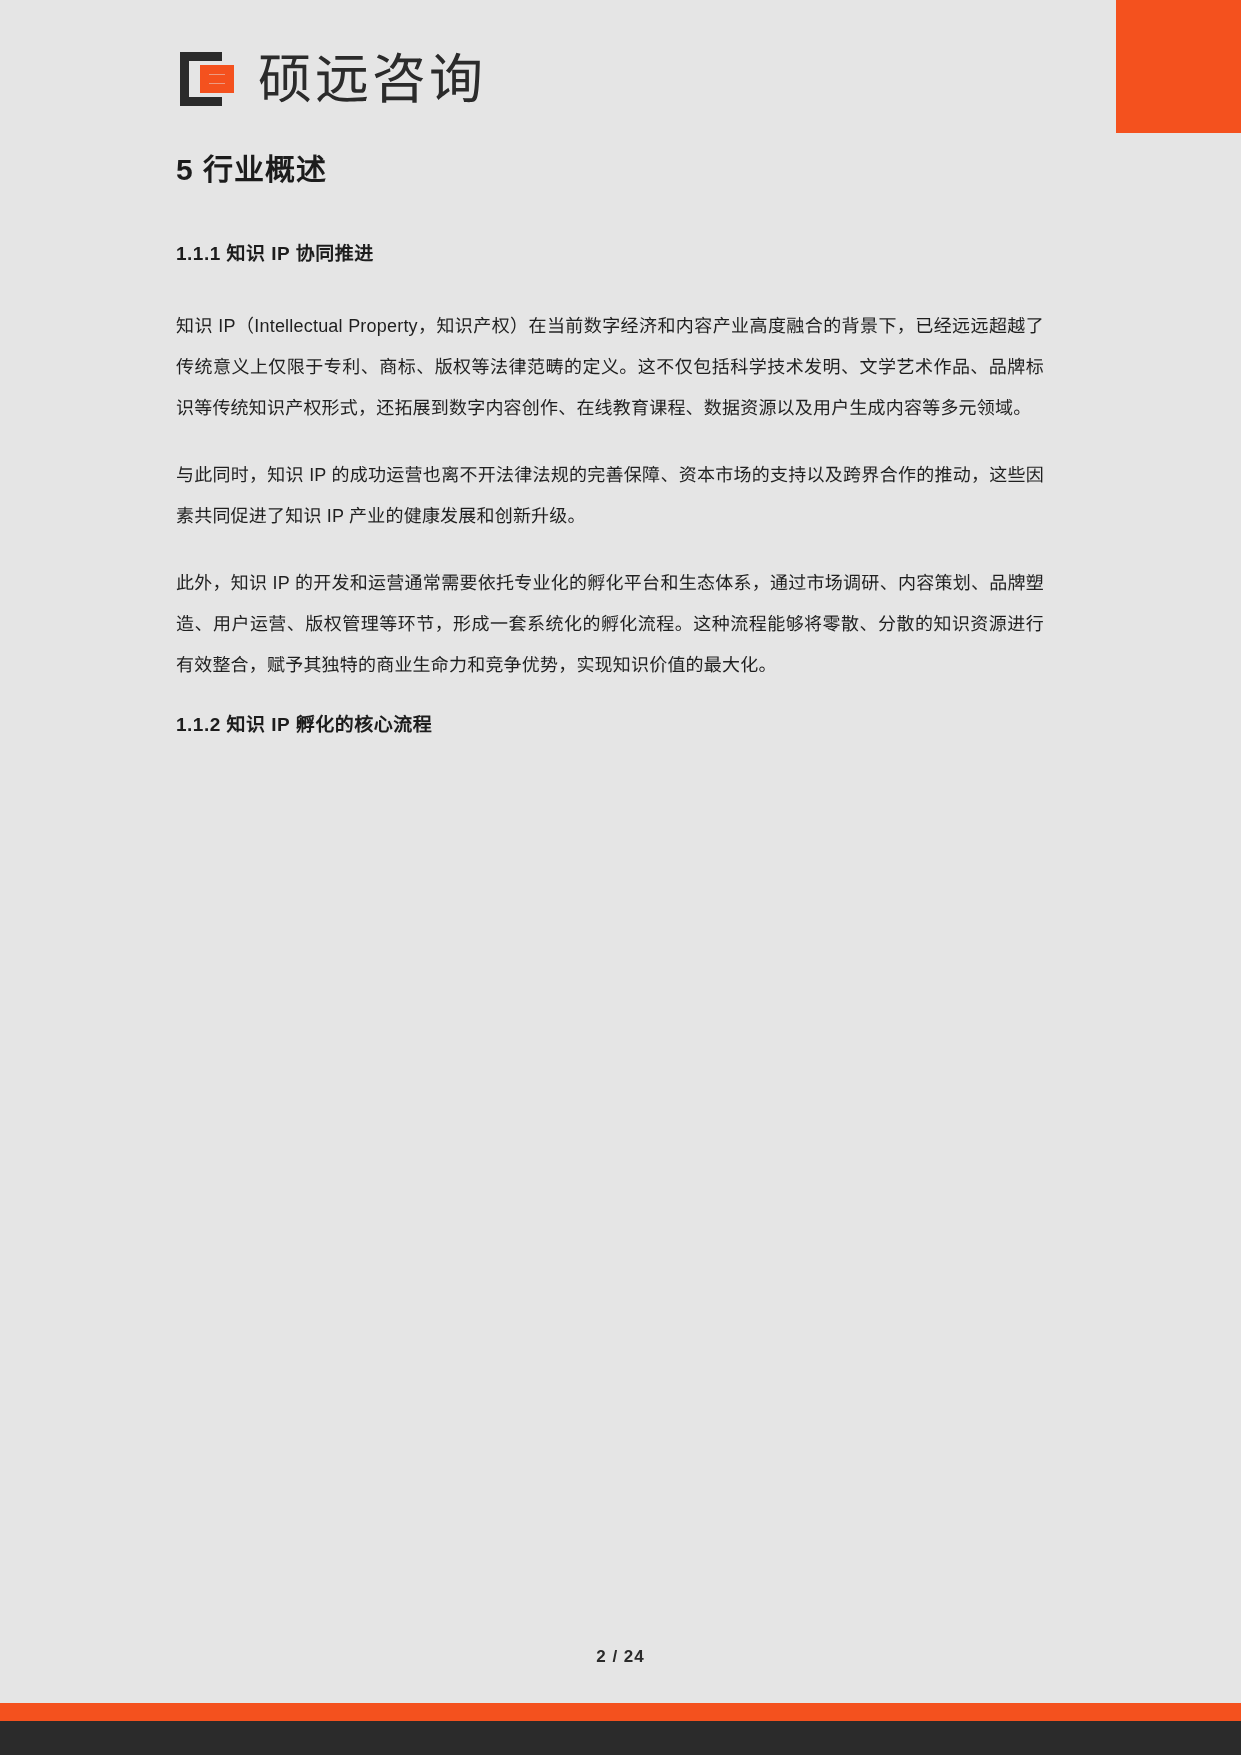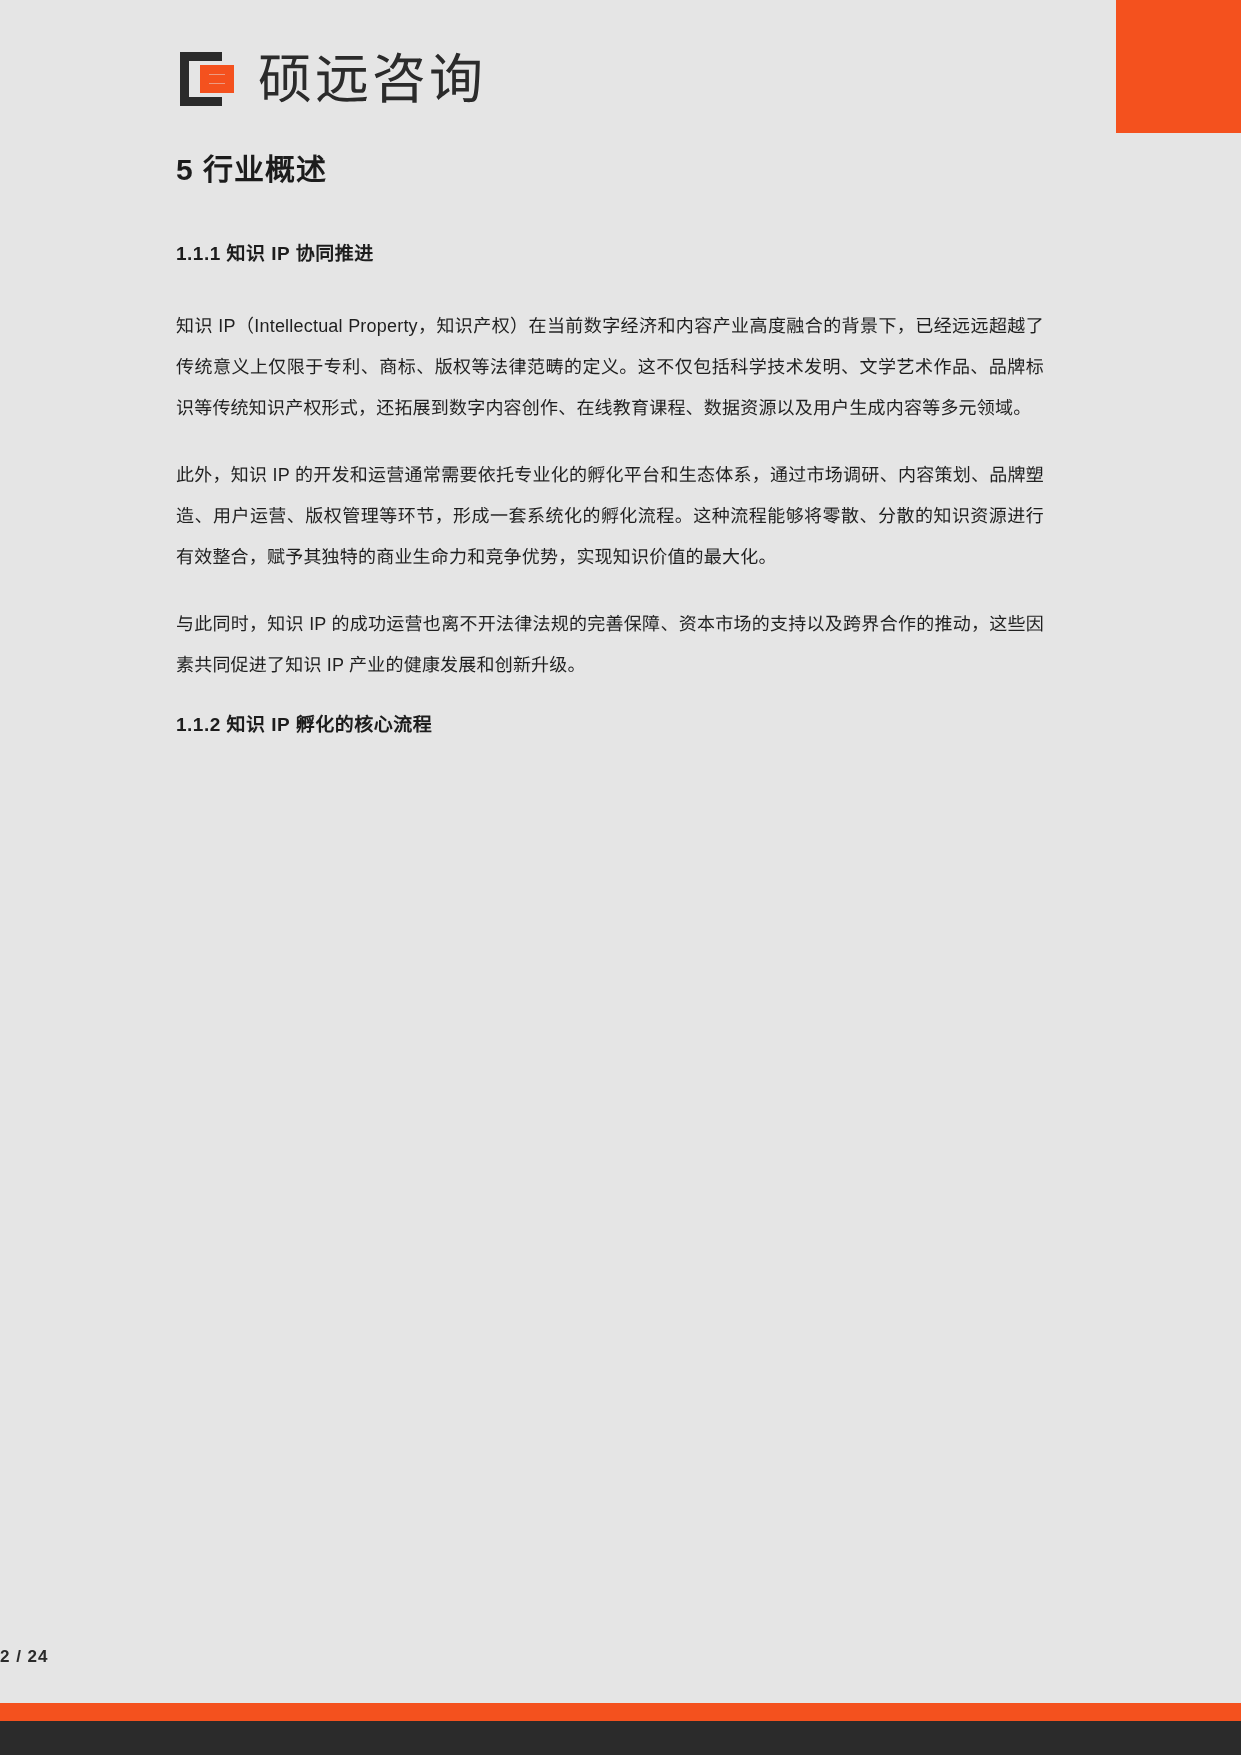--- a/index.html
+++ b/index.html
@@ -118,21 +118,21 @@
   p.body-text:last-child {
     margin-bottom: 0;
   }
 
   
   .page-number {
     position: absolute;
     left: 0;
     right: 0;
     bottom: 88px;
-    text-align: left;
+    text-align: center;
     font-size: 17px;
     font-weight: bold;
     color: #2b2b2b;
     letter-spacing: 1px;
   }
 </style>
 </head>
 <body>
 
 <div class="page" style="--brand: #f4511e; --ink: #2b2b2b; background: #e5e5e5;">
@@ -153,23 +153,23 @@
 
   <div class="content">
 
     <h1 class="h-1">5  行业概述</h1>
 
 
     <h3 class="h-3">1.1.1  知识 IP 协同推进</h3>
 
     <p class="body-text">知识 IP（Intellectual Property，知识产权）在当前数字经济和内容产业高度融合的背景下，已经远远超越了传统意义上仅限于专利、商标、版权等法律范畴的定义。这不仅包括科学技术发明、文学艺术作品、品牌标识等传统知识产权形式，还拓展到数字内容创作、在线教育课程、数据资源以及用户生成内容等多元领域。</p>
 
+    <p class="body-text">与此同时，知识 IP 的成功运营也离不开法律法规的完善保障、资本市场的支持以及跨界合作的推动，这些因素共同促进了知识 IP 产业的健康发展和创新升级。</p>
+
     <p class="body-text">此外，知识 IP 的开发和运营通常需要依托专业化的孵化平台和生态体系，通过市场调研、内容策划、品牌塑造、用户运营、版权管理等环节，形成一套系统化的孵化流程。这种流程能够将零散、分散的知识资源进行有效整合，赋予其独特的商业生命力和竞争优势，实现知识价值的最大化。</p>
-
-    <p class="body-text">与此同时，知识 IP 的成功运营也离不开法律法规的完善保障、资本市场的支持以及跨界合作的推动，这些因素共同促进了知识 IP 产业的健康发展和创新升级。</p>
 
     <h3 class="h-3 spaced-top">1.1.2  知识 IP 孵化的核心流程</h3>
 
 
   </div>
 
   <div class="page-number">2 / 24</div>
 
   <div class="corner-bar-bottom-accent"></div>
   <div class="corner-bar-bottom-dark"></div>

